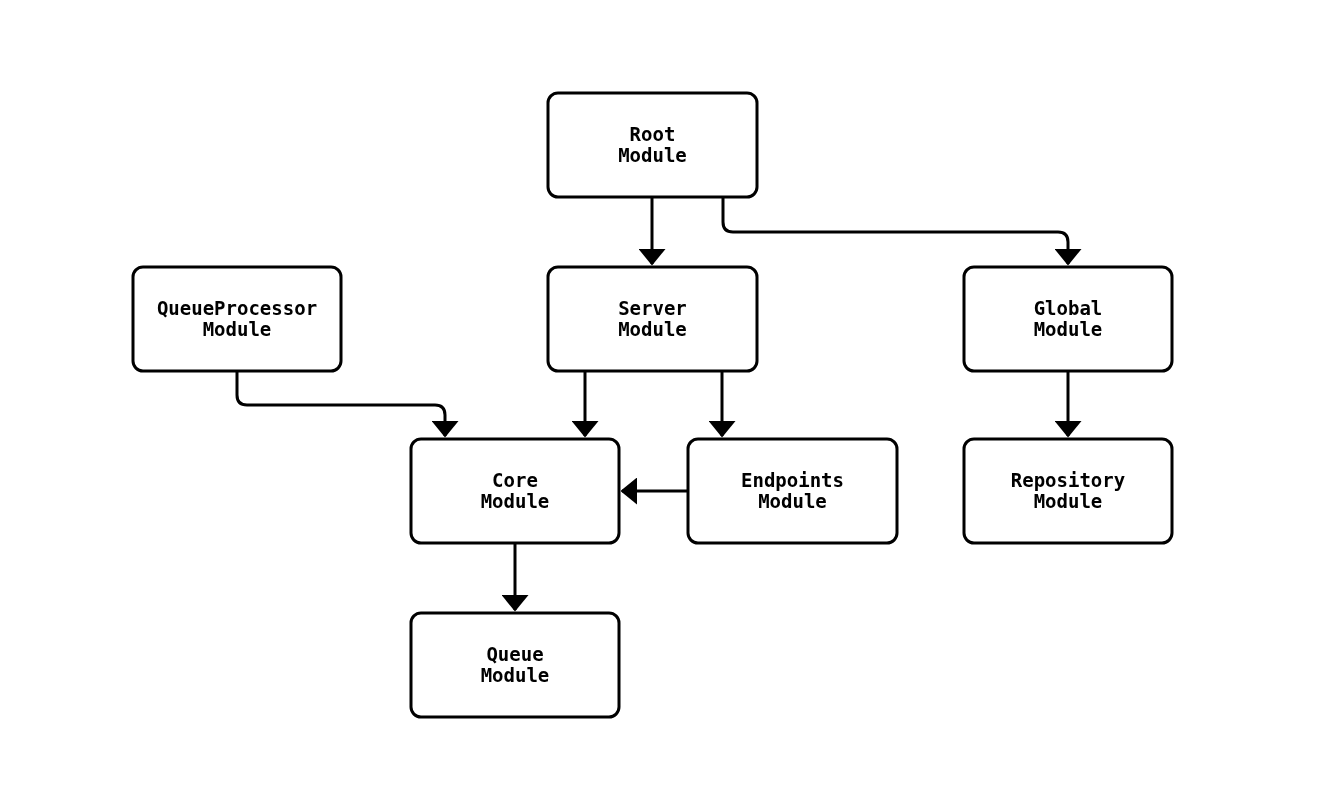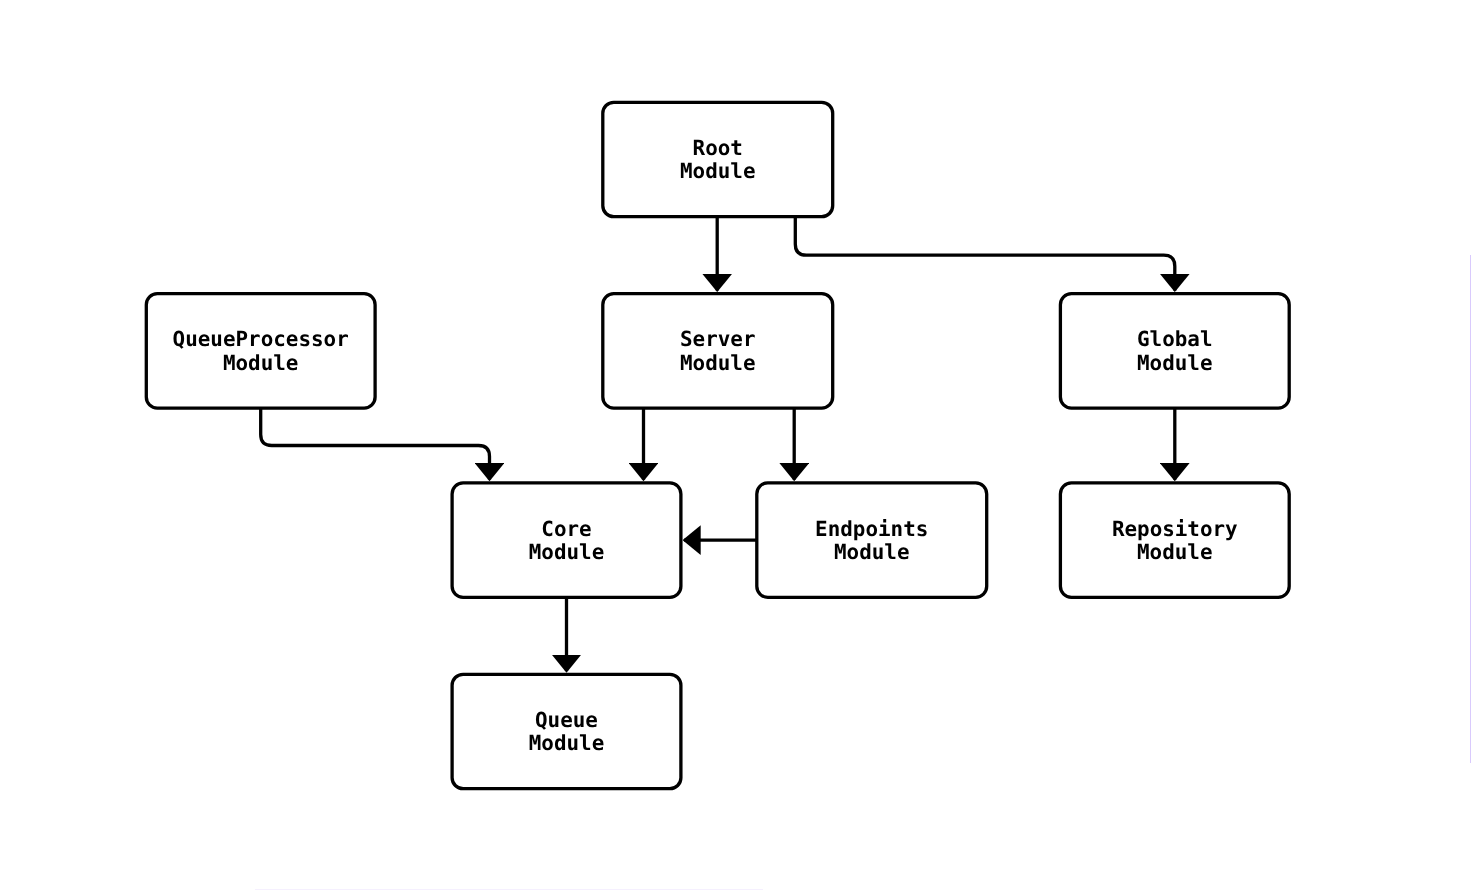--- a/index.html
+++ b/index.html
@@ -4,21 +4,21 @@
 <style>
   html, body {
     margin: 0;
     padding: 0;
     background: #ffffff;
   }
   .stage {
     position: relative;
     width: 1337px;
     height: 809px;
-    background: #8b5cf6;
+    background: #14532d;
     overflow: hidden;
   }
   svg {
     display: block;
   }
   .edge {
     fill: none;
     stroke: #000000;
     stroke-width: 3;
   }

